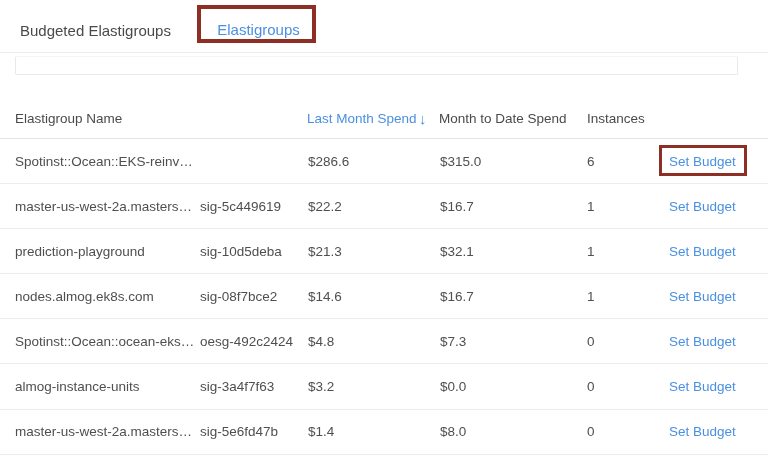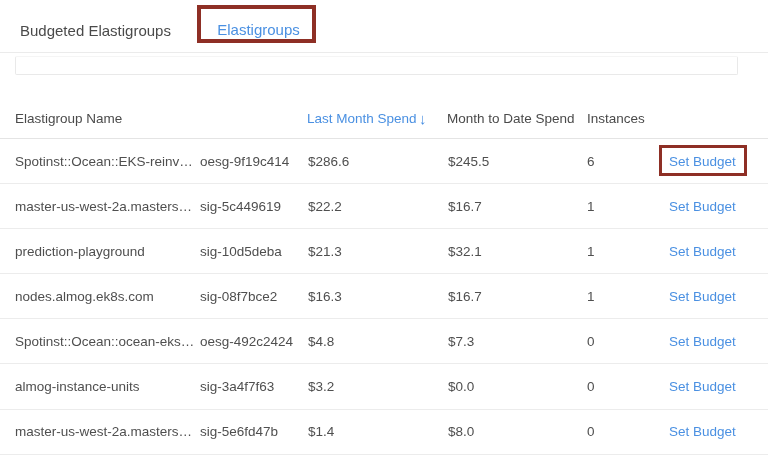--- a/index.html
+++ b/index.html
@@ -71,21 +71,21 @@
   .cell {
     position: absolute;
     top: 0; bottom: 0;
     display: flex; align-items: center;
     white-space: nowrap;
   }
   .c-name   { left: 15px;  }
   .c-id     { left: 200px; }
   .c-last   { left: 308px; }
   .c-arrow  { left: 419px; }
-  .c-mtd    { left: 440px; margin-left: 8px; }
+  .c-mtd    { left: 440px; }
   .c-inst   { left: 587px; }
   .c-action { left: 669px; }
   .thead .c-last  { left: 307px; color: var(--accent-blue, #4a90e2); cursor: pointer; }
   .thead .c-mtd   { left: 439px; cursor: pointer; }
   .thead .c-name, .thead .c-id, .thead .c-inst { cursor: pointer; }
   .sort-arrow { color: var(--accent-blue, #4a90e2); font-size: 15px; }
   .budget-link {
     color: var(--accent-blue, #4a90e2);
     text-decoration: none;
     cursor: pointer;
@@ -119,23 +119,22 @@
     <div class="thead">
       <div class="cell c-name">Elastigroup Name</div>
       <div class="cell c-last">Last Month Spend</div>
       <div class="cell c-arrow sort-arrow">↓</div>
       <div class="cell c-mtd">Month to Date Spend</div>
       <div class="cell c-inst">Instances</div>
     </div>
 
     <div class="trow">
       <div class="cell c-name">Spotinst::Ocean::EKS-reinv…</div>
-      <div class="cell c-id">oesg-9f19c414</div>
       <div class="cell c-last">$286.6</div>
-      <div class="cell c-mtd">$245.5</div>
+      <div class="cell c-mtd">$315.0</div>
       <div class="cell c-inst">6</div>
       <div class="cell c-action">
           <a class="budget-link">Set Budget</a>
         </div>
     </div>
 
     <div class="trow">
       <div class="cell c-name">master-us-west-2a.masters…</div>
       <div class="cell c-id">sig-5c449619</div>
       <div class="cell c-last">$22.2</div>
@@ -153,21 +152,21 @@
       <div class="cell c-mtd">$32.1</div>
       <div class="cell c-inst">1</div>
       <div class="cell c-action">
           <a class="budget-link">Set Budget</a>
         </div>
     </div>
 
     <div class="trow">
       <div class="cell c-name">nodes.almog.ek8s.com</div>
       <div class="cell c-id">sig-08f7bce2</div>
-      <div class="cell c-last">$16.3</div>
+      <div class="cell c-last">$14.6</div>
       <div class="cell c-mtd">$16.7</div>
       <div class="cell c-inst">1</div>
       <div class="cell c-action">
           <a class="budget-link">Set Budget</a>
         </div>
     </div>
 
     <div class="trow">
       <div class="cell c-name">Spotinst::Ocean::ocean-eks…</div>
       <div class="cell c-id">oesg-492c2424</div>

